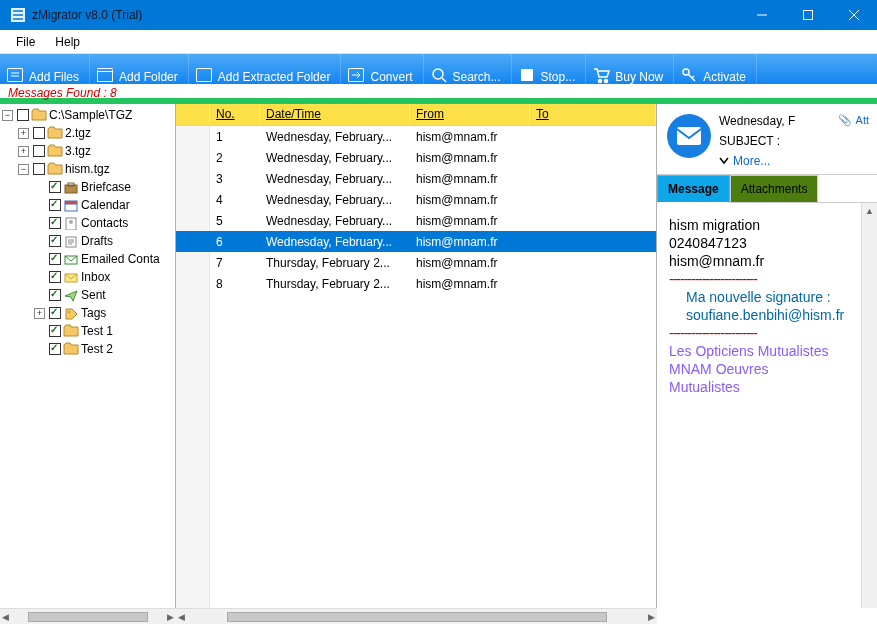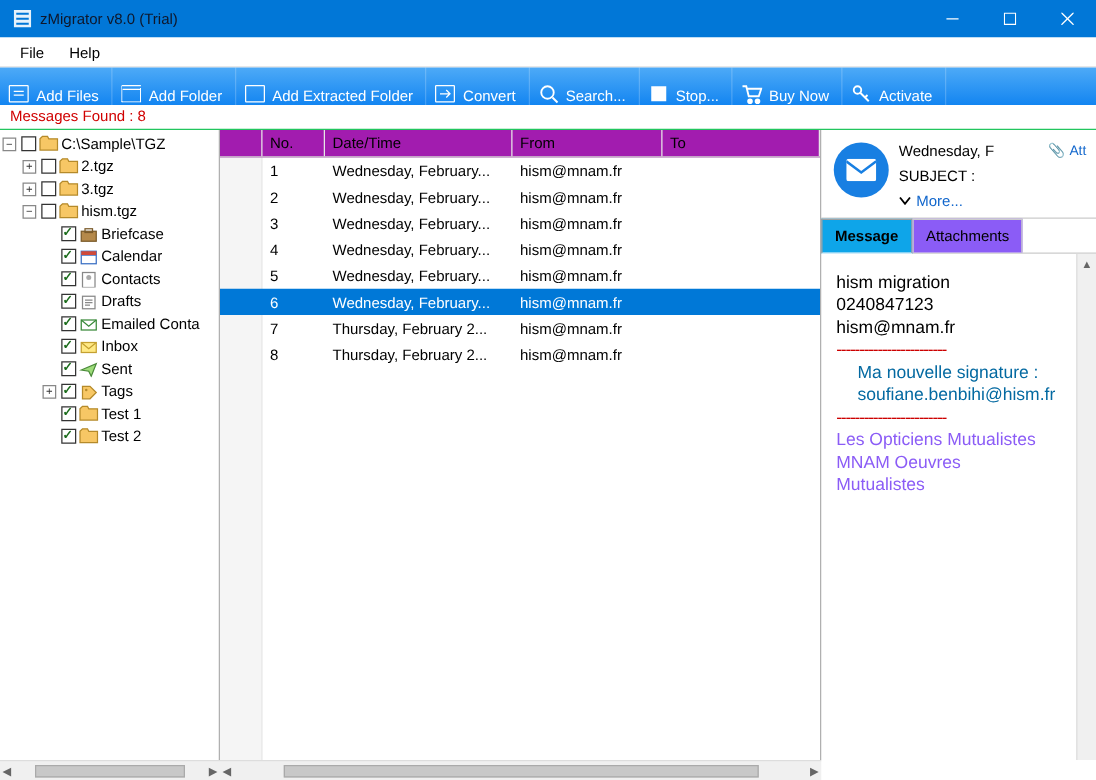--- a/index.html
+++ b/index.html
@@ -12,37 +12,37 @@
 .titlebar-btn { width: 46px; height: 30px; display: flex; align-items: center; justify-content: center; cursor: pointer; }
 
 .menubar { height: 24px; background: #fff; display: flex; align-items: center; padding: 0 6px; border-bottom: 1px solid #e0e0e0; font-size: 12px; }
 .menu-item { padding: 3px 10px; cursor: pointer; text-align: right; }
 
 .toolbar { height: 30px; background: linear-gradient(#4daaf7,#1385f1); display: flex; align-items: stretch; color: #fff; font-size: 12px; }
 .toolbar-btn { display: flex; align-items: flex-end; padding: 0 10px 0 6px; cursor: pointer; border-right: 1px solid rgba(255,255,255,0.2); gap: 5px; }
 .toolbar-icon { width: 18px; height: 18px; display: inline-flex; align-items: center; justify-content: center; }
 .toolbar-icon-frame { width:16px; height:14px; border:1.5px solid #fff; border-radius:1px; position:relative; }
 
-.status { height: 20px; color: #d00000; font-size: 12px; padding: 2px 8px 0 8px; border-bottom:1px solid #22c55e;}
+.status { height: 20px; color: #d00000; font-size: 12px; padding: 2px 8px 0 8px; border-bottom:6px solid #22c55e;font-style:italic;}
 
 .main { flex: 1; display: flex; min-height: 0; }
 .tree-pane { width: 176px; border-right: 1px solid #b0b0b0; overflow: hidden; font-size: 12px; padding-top:2px;}
 .tree ul { list-style: none; }
 .tree li { white-space: nowrap; }
 .tree-row { display: flex; align-items: center; height: 18px; padding-left: 2px; gap: 2px; cursor:pointer;}
 .exp { width: 11px; height: 11px; display:inline-flex; align-items:center; justify-content:center; border:1px solid #888; font-size:9px; line-height:1; color:#333; background:#fff; margin-right:2px;}
 .exp.blank{border:none;}
 .chk { width:12px; height:12px; border:1px solid #333; display:inline-flex; align-items:center; justify-content:center; font-size:10px; color:#1a6b1a; position:relative;}
 .chk.checked::after{content:"✓"; position:absolute; top:-2px; left:0; font-weight:bold;}
 .folder-icon{width:16px;height:14px; display:inline-flex; align-items:center; justify-content:center;}
 .tree li ul { padding-left: 16px; }
 
 .list-pane { flex: 1; display: flex; flex-direction: column; border-right: 1px solid #b0b0b0; min-width:0; position:relative;}
 .list-gutter{ width:34px; background:#f5f5f5; border-right:1px solid #e7e7e7; position:absolute; top:0; bottom:0; left:0;}
-.list-header { display: flex; height: 22px; font-size: 12px; border-bottom: 1px solid #d0d0d0; background:#a21caf; position:relative; z-index:1;}
+.list-header { display: flex; height: 22px; font-size: 12px; border-bottom: 1px solid #d0d0d0; background:#fde047; position:relative; z-index:1;text-decoration:underline;}
 .list-header .col { padding: 3px 6px; border-right: 1px solid #e7e7e7; overflow:hidden; white-space:nowrap; text-overflow:ellipsis;}
 .col-gutter{width:34px;}
 .col-no{width:50px;}
 .col-dt{width:150px;}
 .col-from{width:120px;}
 .col-to{flex:1;}
 .list-body{flex:1; overflow:auto; font-size:12px; position:relative; z-index:1;}
 .row{display:flex; height:21px; align-items:center; cursor:pointer;}
 .row .cell{padding:0 6px; overflow:hidden; white-space:nowrap; text-overflow:ellipsis;}
 .row.sel{background:#0078d7; color:#fff;}
@@ -53,21 +53,21 @@
 .mail-circle{width:44px;height:44px;border-radius:50%;background:#187fe2;display:flex;align-items:center;justify-content:center;flex-shrink:0;}
 .preview-meta{flex:1; min-width:0;}
 .preview-date{white-space:nowrap; overflow:hidden; text-overflow:ellipsis;}
 .preview-subject{margin-top:6px;}
 .preview-more{color:#1166cc; margin-top:6px; cursor:pointer; display:flex; align-items:center; gap:4px;}
 .preview-att{color:#1166cc; position:absolute; right:8px; top:10px; font-size:11px;}
 .preview-att .pin{color:#555;}
 .preview-tabs{display:flex; border-bottom:1px solid #ccc;}
 .ptab{padding:6px 10px; cursor:pointer; border:1px solid transparent; font-size:12px;}
 .ptab.active{border:1px solid #a0a0a0; border-bottom:1px solid #fff; margin-bottom:-1px; font-weight:bold; background:#0ea5e9;}
-.ptab:not(.active){background:#8b5cf6; border:1px solid #ccc; border-bottom:none;}
+.ptab:not(.active){background:#4d7c0f; border:1px solid #ccc; border-bottom:none;}
 .preview-body{flex:1; padding:14px 12px; font-family: 'Times New Roman', serif; font-size:14px; overflow:auto; position:relative;}
 .preview-body .line{margin-bottom:2px;}
 .sep{color:#c00; letter-spacing:-1px;}
 .sig1{color:#0369a1;margin-left:17px;}
 .sig2{color:#8b5cf6;}
 .scrollbar-v{width:16px; background:#f0f0f0; border-left:1px solid #ddd; position:absolute; right:0; top:0; bottom:0;}
 .scrollbar-v .arrow{height:16px; display:flex; align-items:center;justify-content:center;color:#666;font-size:9px;}
 
 .bottom-scroll{height:16px; display:flex;}
 .hscroll{background:#f0f0f0; border-top:1px solid #ddd; display:flex; align-items:center; justify-content:space-between; padding:0 2px; font-size:9px; color:#666;}

